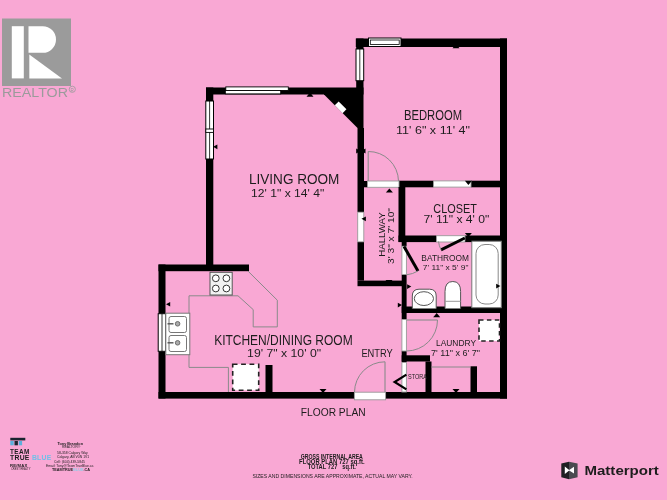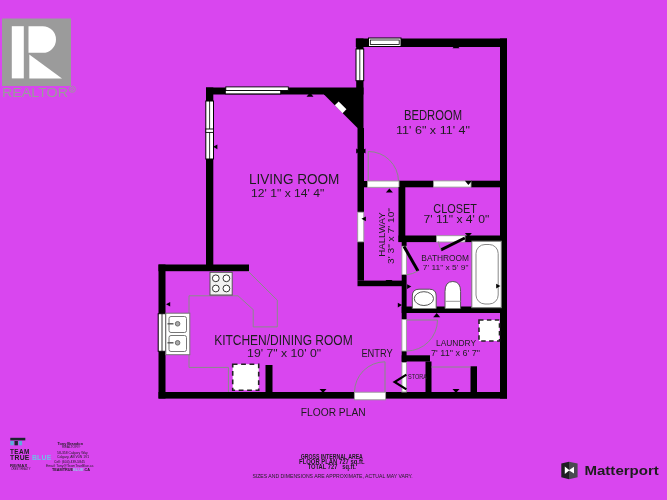--- a/index.html
+++ b/index.html
@@ -1,16 +1,16 @@
 <!DOCTYPE html>
 <html><head>
 <meta charset="utf-8">
 <style>
   html,body{margin:0;padding:0;background:#fff;}
-  #page{position:relative;width:667px;height:500px;background:#d946ef;overflow:hidden;
+  #page{position:relative;width:667px;height:500px;background:#f9a8d4;overflow:hidden;
         font-family:"Liberation Sans", sans-serif;}
   svg{position:absolute;left:0;top:0;}
   text{fill:#1d1d1d;font-family:"Liberation Sans",sans-serif;}
   .gray{fill:#9b9b9b;}
 </style>
 </head>
 <body>
 <div id="page">
 <svg width="667" height="500" viewBox="0 0 667 500">
 

